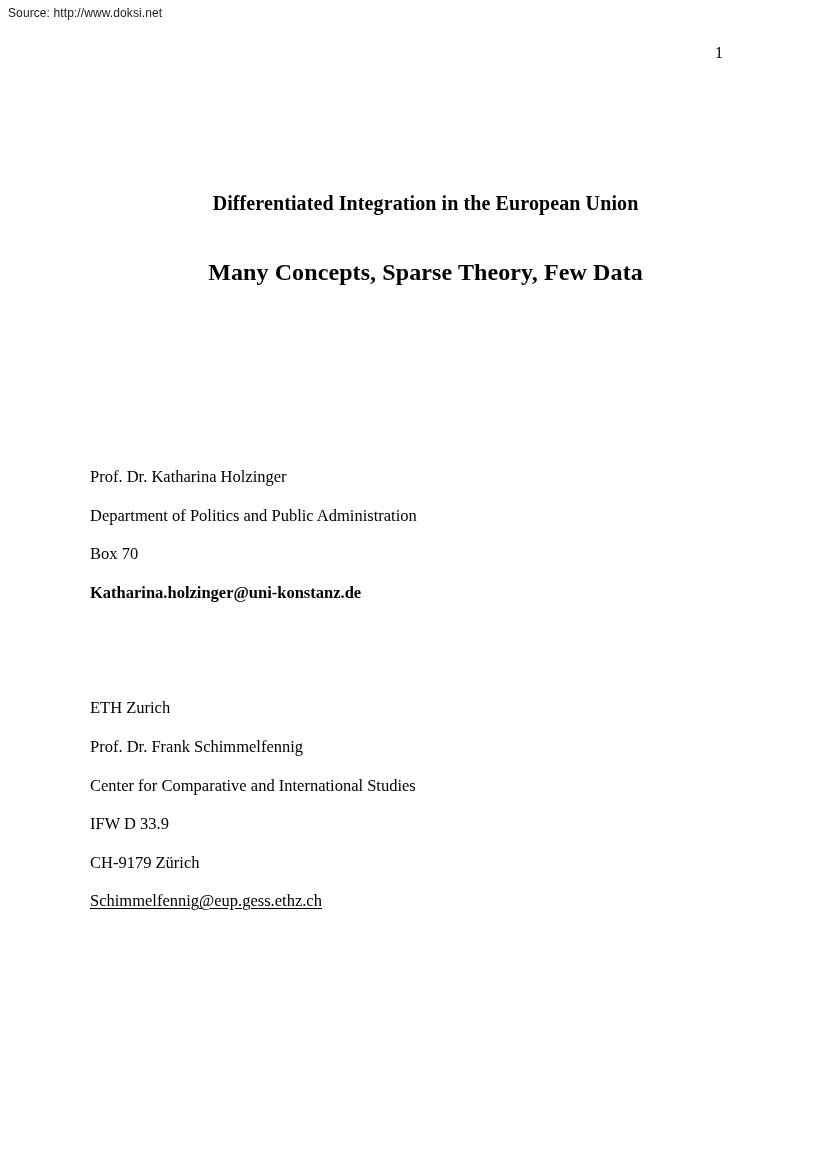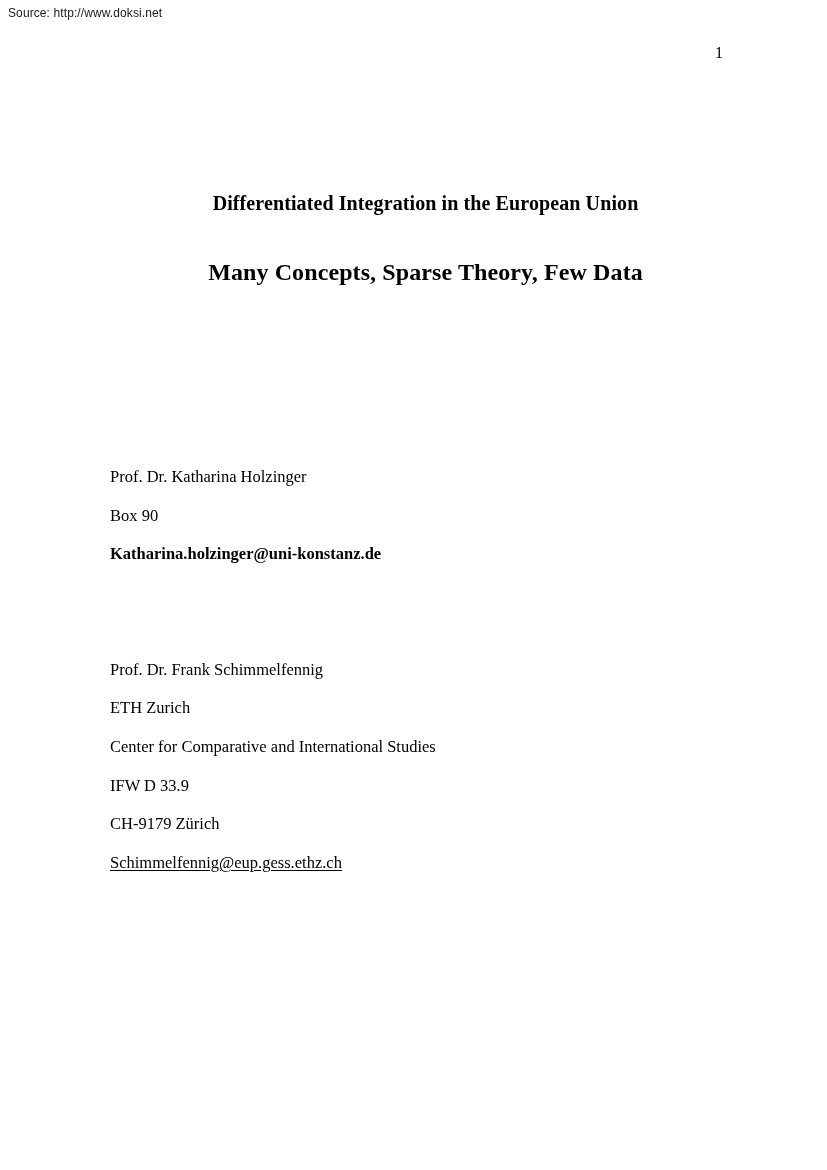--- a/index.html
+++ b/index.html
@@ -77,21 +77,20 @@
     color: #000000;
     margin: 0;
     padding-top: 43px;
   }
 
   .authors {
     position: absolute;
     top: 458px;
     left: 90px;
     width: 640px;
-    margin-left: 20px;
   }
   .author-block {
     margin: 0;
     padding: 0;
   }
   .author-block + .author-block {
     margin-top: 77px;
   }
   .addr-line {
     font-family: "Liberation Serif", serif;
@@ -123,27 +122,28 @@
 
   <div class="title-block">
     <h1 class="doc-title">Differentiated Integration in the European Union</h1>
     <h2 class="doc-subtitle">Many Concepts, Sparse Theory, Few Data</h2>
   </div>
 
   <div class="authors">
 
     <div class="author-block">
       <div class="addr-line">Prof. Dr. Katharina Holzinger</div>
-      <div class="addr-line">Box 90</div>
+      <div class="addr-line">Department of Politics and Public Administration</div>
+      <div class="addr-line">Box 70</div>
       <div class="addr-line email-plain">Katharina.holzinger@uni-konstanz.de</div>
     </div>
 
     <div class="author-block">
+      <div class="addr-line">ETH Zurich</div>
       <div class="addr-line">Prof. Dr. Frank Schimmelfennig</div>
-      <div class="addr-line">ETH Zurich</div>
       <div class="addr-line">Center for Comparative and International Studies</div>
       <div class="addr-line">IFW D 33.9</div>
       <div class="addr-line">CH-9179 Zürich</div>
       <div>
         <span class="addr-line email-link">Schimmelfennig@eup.gess.ethz.ch</span>
       </div>
     </div>
 
   </div>
 

